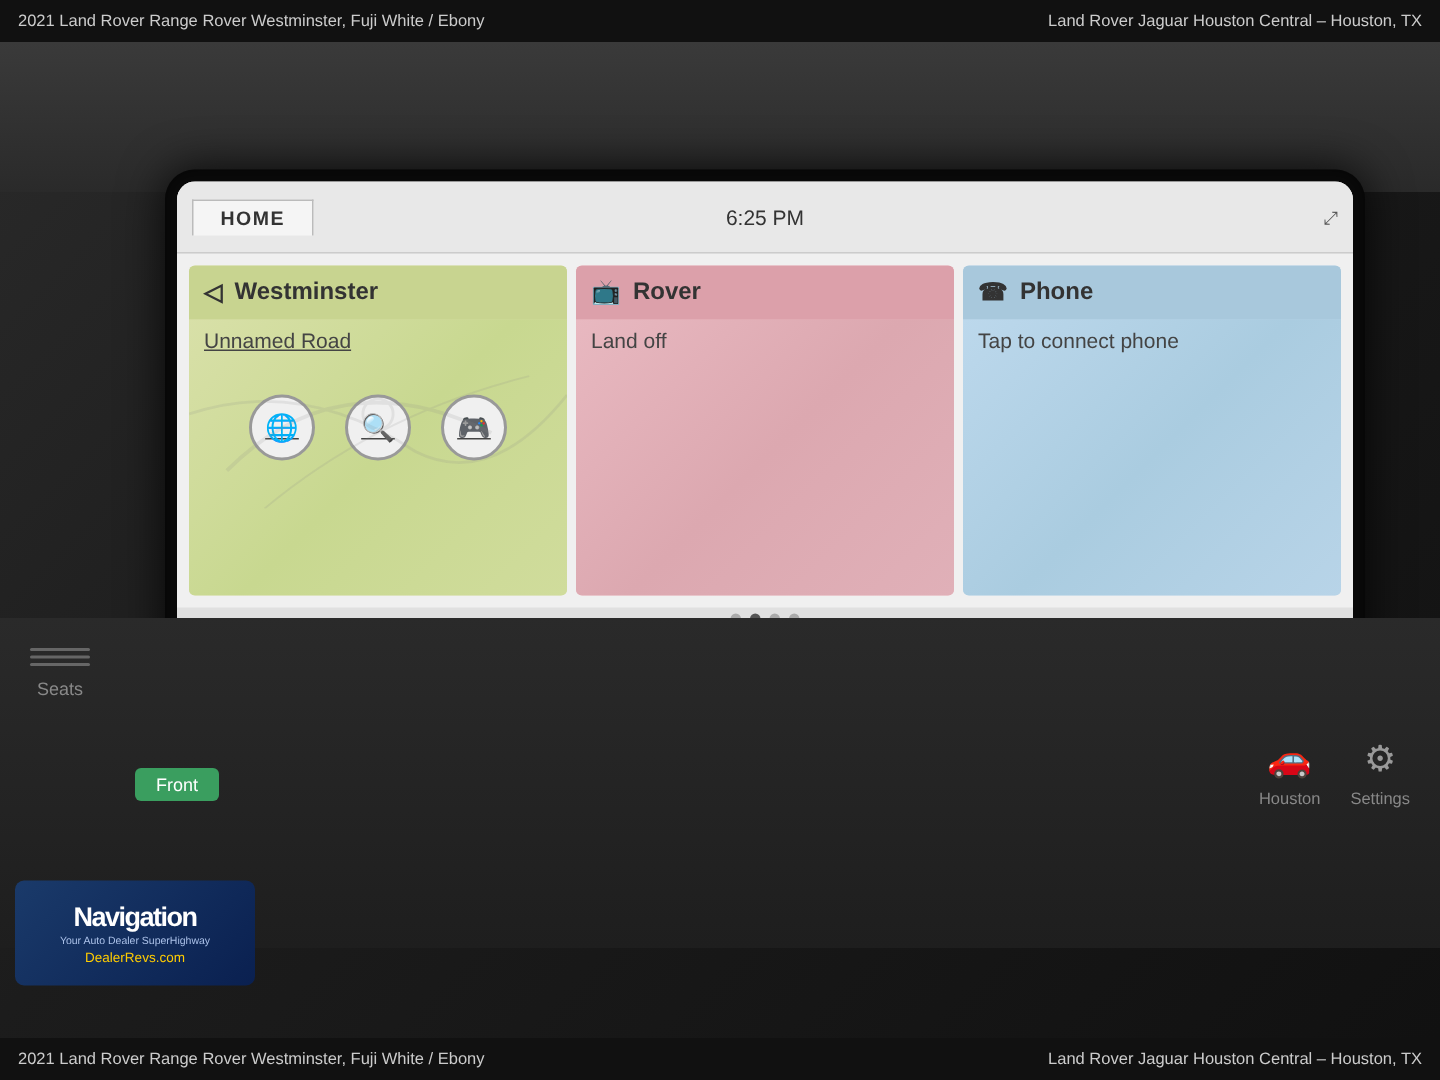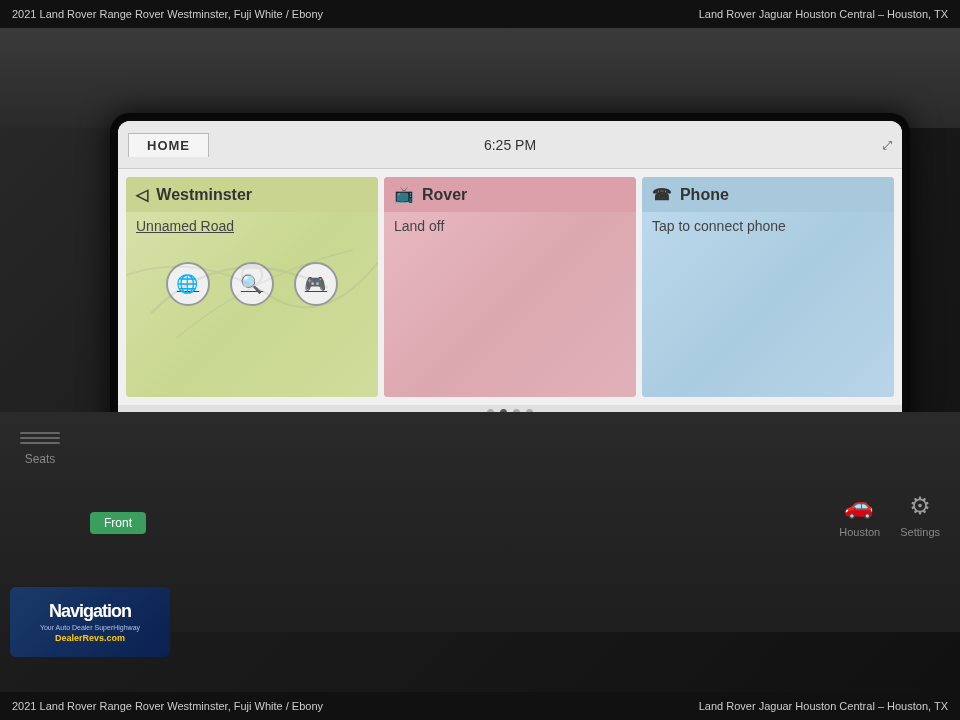--- a/index.html
+++ b/index.html
@@ -329,21 +329,21 @@
     .watermark-sub {
       color: #aac0e8;
       font-size: 7px;
       text-align: center;
       margin-top: 2px;
     }
 
     .watermark-url {
       color: #ffcc00;
       font-size: 9px;
-      font-weight: bold;
+      font-weight: normal;
       margin-top: 2px;
       text-align: center;
     }
 
     .tile-icon {
       font-size: 16px;
     }
   </style>
 </head>
 <body>

